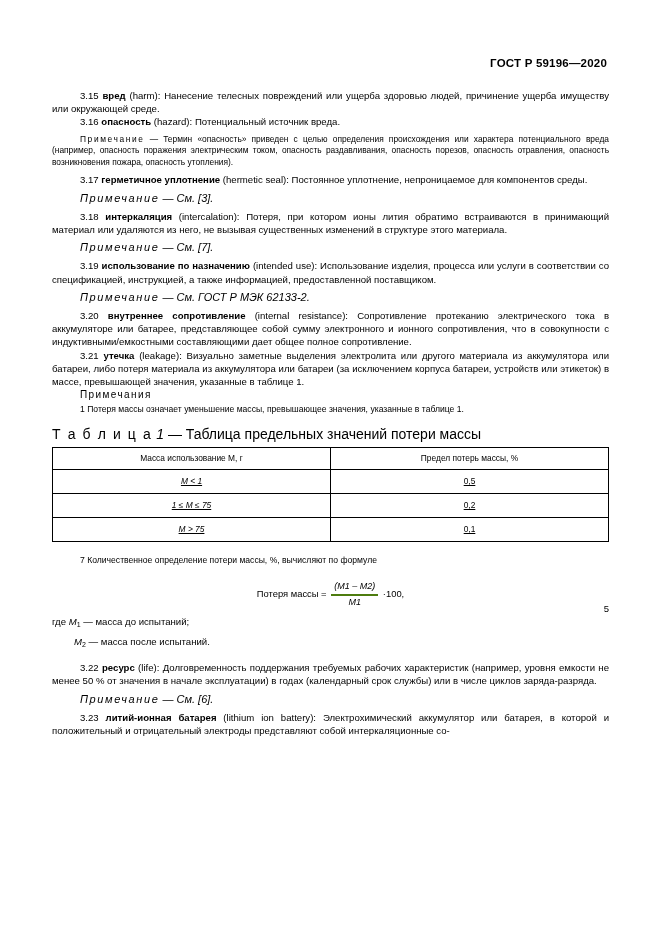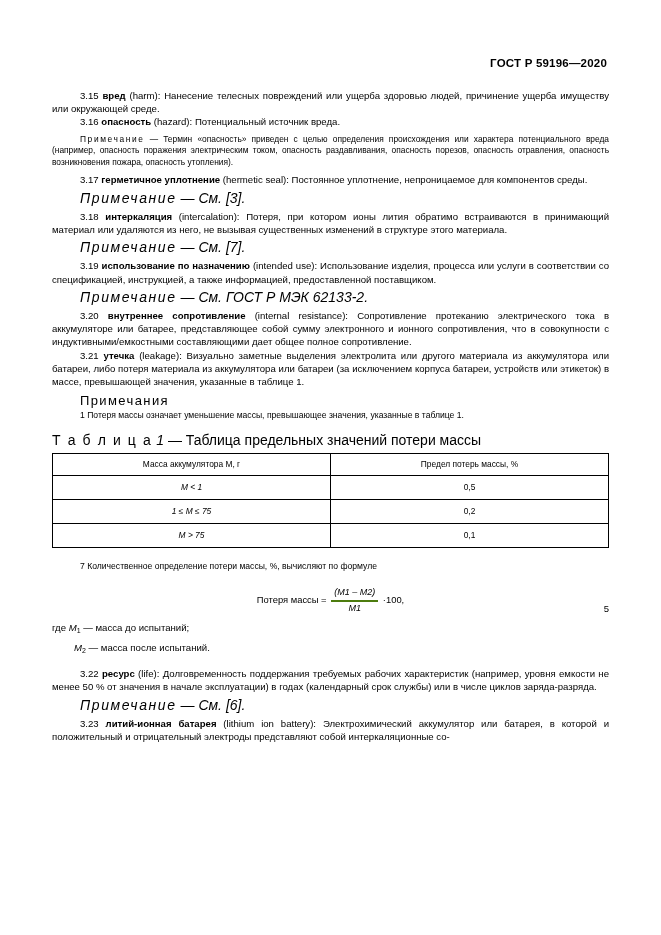--- a/index.html
+++ b/index.html
@@ -42,21 +42,21 @@
   }
   .para {
     text-indent: 28px;
   }
   .term {
     font-weight: bold;
   }
   .note {
     text-indent: 28px;
     font-style: italic;
-    font-size: 14px;
+    font-size: 11px;
     margin-top: 5px;
     margin-bottom: 5px;
   }
   .note-label {
     letter-spacing: 1.6px;
     font-style: italic;
   }
   .note-block {
     text-indent: 28px;
     font-size: 8.4px;
@@ -64,23 +64,22 @@
     margin-top: 5px;
     margin-bottom: 5px;
     text-align: justify;
   }
   .note-block .note-label {
     letter-spacing: 1.6px;
     font-style: normal;
   }
   .notes-head {
     text-indent: 28px;
-    font-size: 13px;
+    font-size: 10px;
     letter-spacing: 1.4px;
-    margin-top: 6px;
   }
   .note-item {
     text-indent: 28px;
     font-size: 8.6px;
     line-height: 12px;
     margin-top: 2px;
   }
   .table-caption {
     font-size: 14px;
     margin-top: 13px;
@@ -97,20 +96,21 @@
   table th, table td {
     border: 1px solid #000;
     text-align: center;
     padding: 4px 2px;
   }
   table th {
     font-weight: normal;
   }
   table td.val {
     padding: 5px 20px;
+    text-decoration: underline;
   }
   .italic { font-style: italic; }
   .formula-wrap {
     text-align: center;
     margin-top: 14px;
     margin-bottom: 6px;
     font-size: 9.4px;
   }
   .frac {
     display: inline-block;
@@ -228,21 +228,21 @@
 
     <p class="table-caption">
       <span class="t-word">Т а б л и ц а</span>
       <span class="italic">1</span>
       <span>— Таблица предельных значений потери массы</span>
     </p>
 
     <table>
       <thead>
         <tr>
-          <th style="width:50%">Масса аккумулятора M, г</th>
+          <th style="width:50%">Масса использование M, г</th>
           <th style="width:50%">Предел потерь массы, %</th>
         </tr>
       </thead>
       <tbody>
         <tr>
           <td class="val italic">M &lt; 1</td>
           <td class="val">0,5</td>
         </tr>
         <tr>
           <td class="val italic">1 ≤ M ≤ 75</td>

